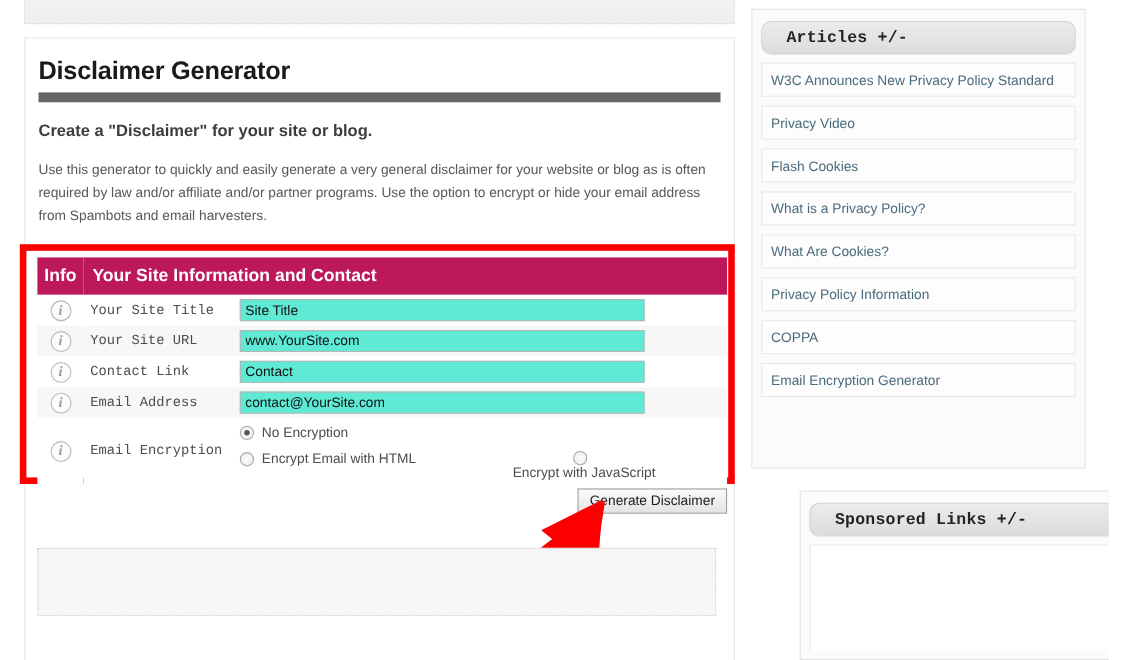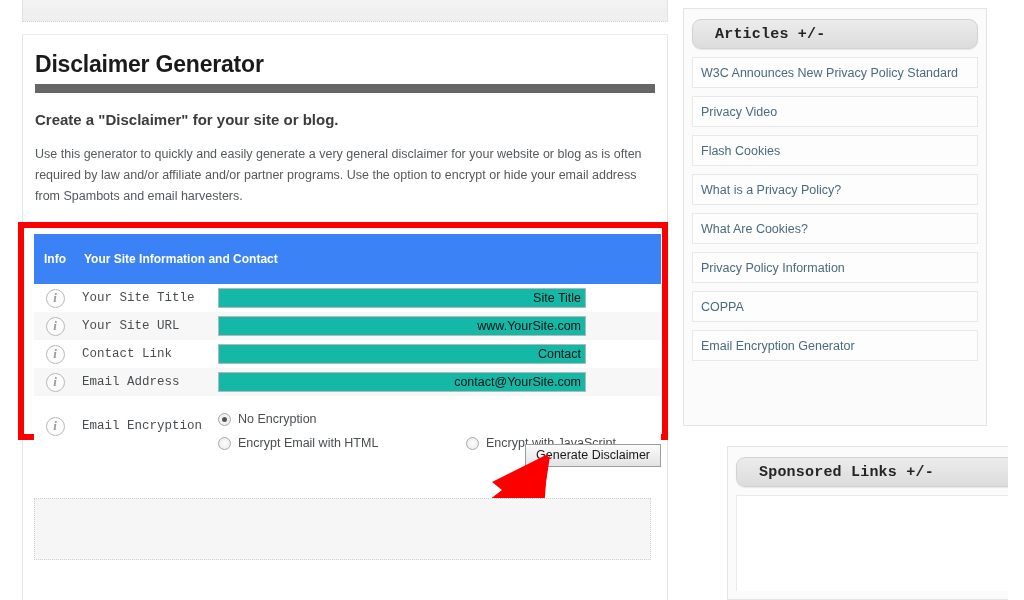--- a/index.html
+++ b/index.html
@@ -80,26 +80,26 @@
 
   
   .form-table {
     position: absolute;
     left: 34px; top: 234px;
     width: 627px;
     border-collapse: collapse;
     font-size: 12.5px;
   }
   .form-table th {
-    background: #3b82f6;
+    background: #be185d;
     color: #ffffff;
     font-weight: bold;
-    font-size: 12px;
+    font-size: 16px;
     text-align: left;
-    padding: 18px 8px;
+    padding: 8px 8px;
     height: 22px;
     white-space: nowrap;
   }
   .form-table th.info-col { width: 42px; text-align: center; padding-left: 4px; padding-right: 4px; }
   .form-table td {
     padding: 4px 8px;
     vertical-align: middle;
     color: #4a4e51;
   }
   .form-table tr.row-odd td { background: #ffffff; }
@@ -123,30 +123,29 @@
   }
 
   input.text-field {
     width: 368px;
     height: 20px;
     padding: 1px 4px;
     font-family: "Liberation Sans", sans-serif;
     font-size: 12.5px;
     color: #111111;
     border: 1px solid #b6b6b6;
-    background: #14b8a6;
+    background: #5eead4;
     outline: none;
-    text-align: right;
   }
 
   
   .radio-block { padding: 2px 0 2px 0; }
-  .radio-line { display: flex; align-items: flex-end; height: 24px; }
+  .radio-line { display: flex; align-items: flex-start; height: 24px; }
   .radio-item { display: flex; align-items: center; }
-  .radio-item.second { margin-left: 0; }
+  .radio-item.second { margin-left: 0; flex-direction: column; }
   .radio-dot {
     width: 13px; height: 13px;
     border-radius: 50%;
     border: 1px solid #a9a9a9;
     background: radial-gradient(#fdfdfd, #e8e8e8);
     display: inline-block;
     position: relative;
     margin-right: 7px;
     flex: none;
   }

